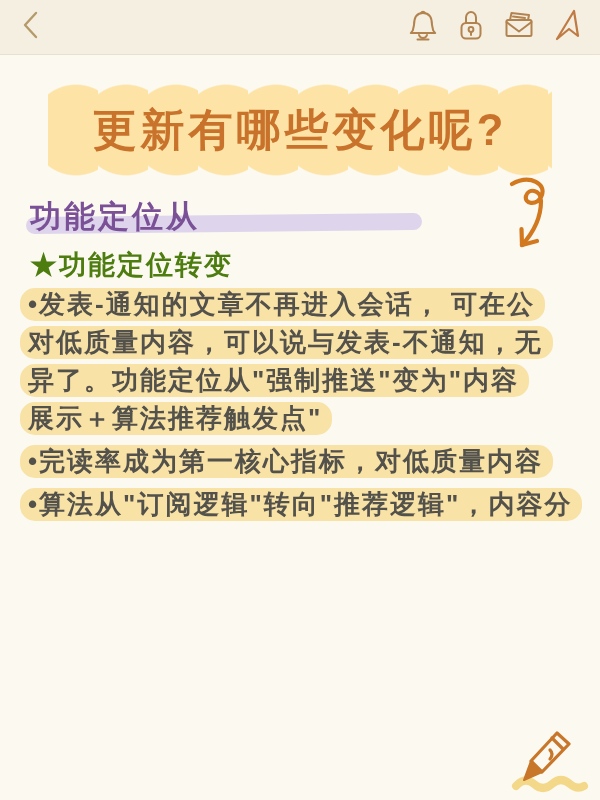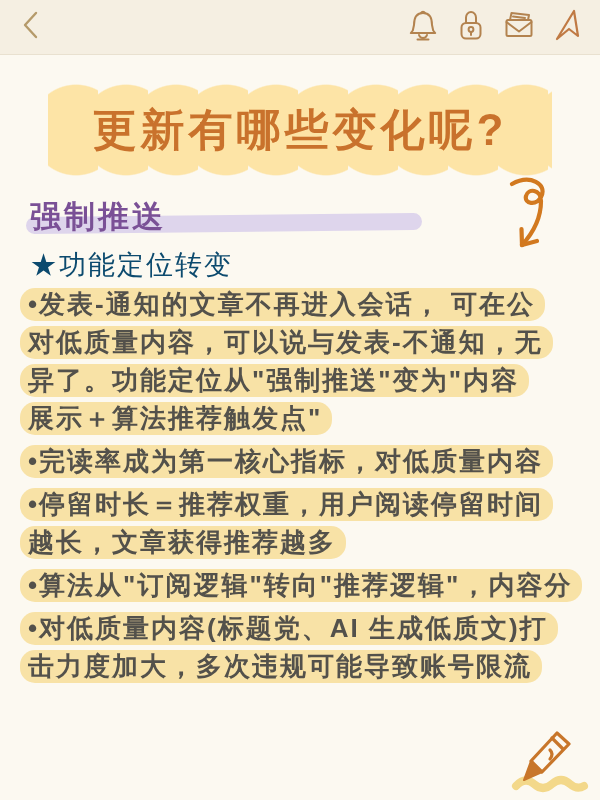--- a/index.html
+++ b/index.html
@@ -41,21 +41,21 @@
   .heading-wrap { position:absolute; top:196px; left:30px; width:420px; height:44px; }
   .lavender-swipe {
     position:absolute; top:19px; left:-4px; width:396px; height:17px;
     background:#ded5ec; border-radius:9px; transform:rotate(-0.6deg);
   }
   .heading-wrap h2 {
     position:relative; z-index:1; color:#7a5096; font-size:31px; font-weight:bold; letter-spacing:3px;
   }
   .subheading {
     position:absolute; top:247px; left:30px;
-    color:#0c4a6e; font-size:27px; font-weight:normal; letter-spacing:2px;
+    color:#4d7c0f; font-size:27px; font-weight:bold; letter-spacing:2px;
   }
 
   
   .bullets { position:absolute; top:288px; left:20px; width:572px; }
   .bullet { margin-bottom:10px; }
   .line { margin-bottom:5px; }
   .hl {
     display:inline-block;
     background:#f8e2a6; border-radius:15px;
     padding:2px 10px 3px 8px;
@@ -132,45 +132,37 @@
       <g fill="none" stroke="#d2791f" stroke-width="4.2" stroke-linecap="round" stroke-linejoin="round">
         <path d="M12 8 C30 -2 48 8 41 21 C36 30 24 28 26 20 C28 12 41 13 41 25 C41 43 33 57 22 69"></path>
         <path d="M22 69 L21.5 53"></path>
         <path d="M22 69 L37 65"></path>
       </g>
     </svg>
   </div>
 
   <div class="heading-wrap">
     <div class="lavender-swipe"></div>
-    <h2>强制推送</h2>
+    <h2>功能定位从</h2>
   </div>
 
   <div class="subheading">★功能定位转变</div>
 
   <div class="bullets">
     <div class="bullet">
       <div class="line"><span class="hl">•发表-通知的文章不再进入会话， 可在公</span></div>
       <div class="line"><span class="hl">对低质量内容，可以说与发表-不通知，无</span></div>
       <div class="line"><span class="hl">异了。功能定位从"强制推送"变为"内容</span></div>
       <div class="line"><span class="hl">展示＋算法推荐触发点"</span></div>
     </div>
     <div class="bullet">
       <div class="line"><span class="hl">•完读率成为第一核心指标，对低质量内容</span></div>
     </div>
     <div class="bullet">
-      <div class="line"><span class="hl">•停留时长＝推荐权重，用户阅读停留时间</span></div>
-      <div class="line"><span class="hl">越长，文章获得推荐越多</span></div>
-    </div>
-    <div class="bullet">
       <div class="line"><span class="hl">•算法从"订阅逻辑"转向"推荐逻辑"，内容分</span></div>
-    </div>
-    <div class="bullet">
-      <div class="line"><span class="hl">•对低质量内容(标题党、AI 生成低质文)打</span></div>
-      <div class="line"><span class="hl">击力度加大，多次违规可能导致账号限流</span></div>
     </div>
   </div>
 
   <div class="pen-doodle">
     <svg width="86" height="78" viewBox="0 0 86 78">
       <path d="M6 64 q 9 -10 18 -2 q 9 8 18 0 q 9 -8 18 0 q 7 6 14 2" fill="none" stroke="#f3d88a" stroke-width="8" stroke-linecap="round"></path>
       <g fill="none" stroke="#c8762a" stroke-width="3.2" stroke-linecap="round" stroke-linejoin="round">
         <path d="M32 50 L21 39 L47 11 L59 22 Z"></path>
         <path d="M42 16 L53 27"></path>
         <path d="M40 28 q 4 4 0 9"></path>

